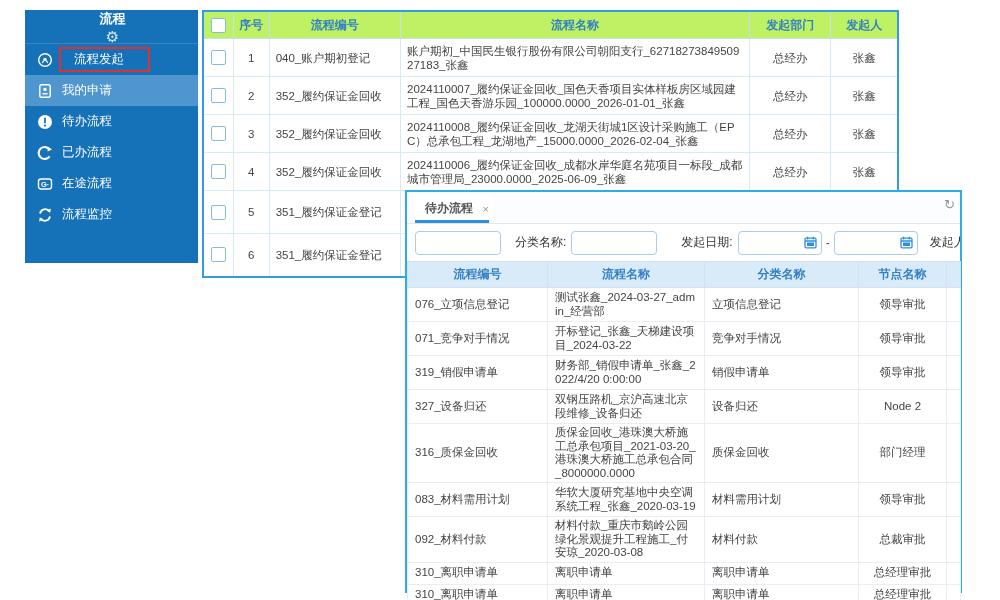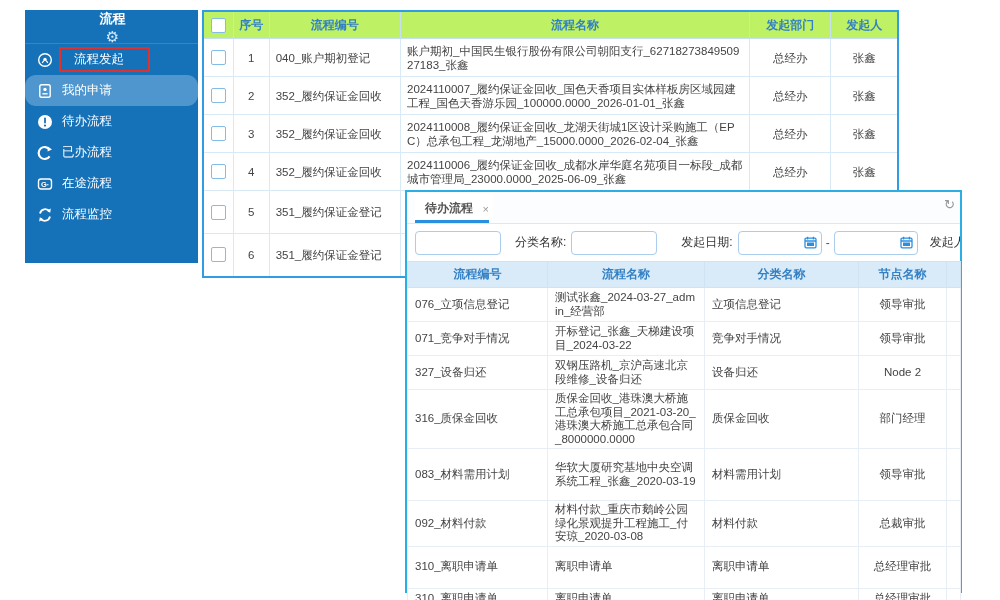--- a/index.html
+++ b/index.html
@@ -7,21 +7,21 @@
          font-family:"Liberation Sans","DejaVu Sans",sans-serif;}
 
   
   .sidebar{position:absolute;left:25px;top:10px;width:173px;height:253px;background:#1571b8;}
   .sb-head{height:33px;display:flex;align-items:center;justify-content:space-between;
            padding:0 10px 0 12px;color:#fff;font-size:13px;font-weight:bold;
            border-bottom:1px solid rgba(255,255,255,.15);flex-direction:column;}
   .gear{font-weight:normal;font-size:15px;color:#d7e9f8;cursor:pointer;}
   .sb-item{height:31px;display:flex;align-items:center;padding-left:12px;color:#fff;
            font-size:12.5px;cursor:pointer;}
-  .sb-item.active{background:#4f96ce;border-radius:11px;}
+  .sb-item.active{background:#4f96ce;}
   .sb-ico{width:16px;height:16px;margin-right:9px;flex:0 0 16px;display:inline-block;}
   .red-box{display:inline-block;border:2px solid #e0312e;padding:2px 24px 2px 13px;margin-left:-3px;}
 
   
   table{border-collapse:collapse;table-layout:fixed;background:#fff;}
   .mtable{position:absolute;left:202px;top:10px;width:697px;z-index:1;
           border:2px solid #2f9ce3;}
   .mtable th{background:#bef264;color:#3380c4;font-size:12px;font-weight:bold;height:26px;
              border:1px solid #c6dff2;padding:0 4px;}
   .mtable td{border:1px solid #d9eaf7;font-size:11.5px;color:#444;padding:2px 6px;
@@ -276,20 +276,27 @@
             <td></td>
           </tr>
           <tr>
             <td class="c-code">071_竞争对手情况</td>
             <td class="c-name">开标登记_张鑫_天梯建设项目_2024-03-22</td>
             <td class="c-category">竞争对手情况</td>
             <td class="c-node">领导审批</td>
             <td></td>
           </tr>
           <tr>
+            <td class="c-code">319_销假申请单</td>
+            <td class="c-name">财务部_销假申请单_张鑫_2022/4/20 0:00:00</td>
+            <td class="c-category">销假申请单</td>
+            <td class="c-node">领导审批</td>
+            <td></td>
+          </tr>
+          <tr>
             <td class="c-code">327_设备归还</td>
             <td class="c-name">双钢压路机_京沪高速北京段维修_设备归还</td>
             <td class="c-category">设备归还</td>
             <td class="c-node">Node 2</td>
             <td></td>
           </tr>
           <tr>
             <td class="c-code">316_质保金回收</td>
             <td class="c-name">质保金回收_港珠澳大桥施工总承包项目_2021-03-20_港珠澳大桥施工总承包合同_8000000.0000</td>
             <td class="c-category">质保金回收</td>

